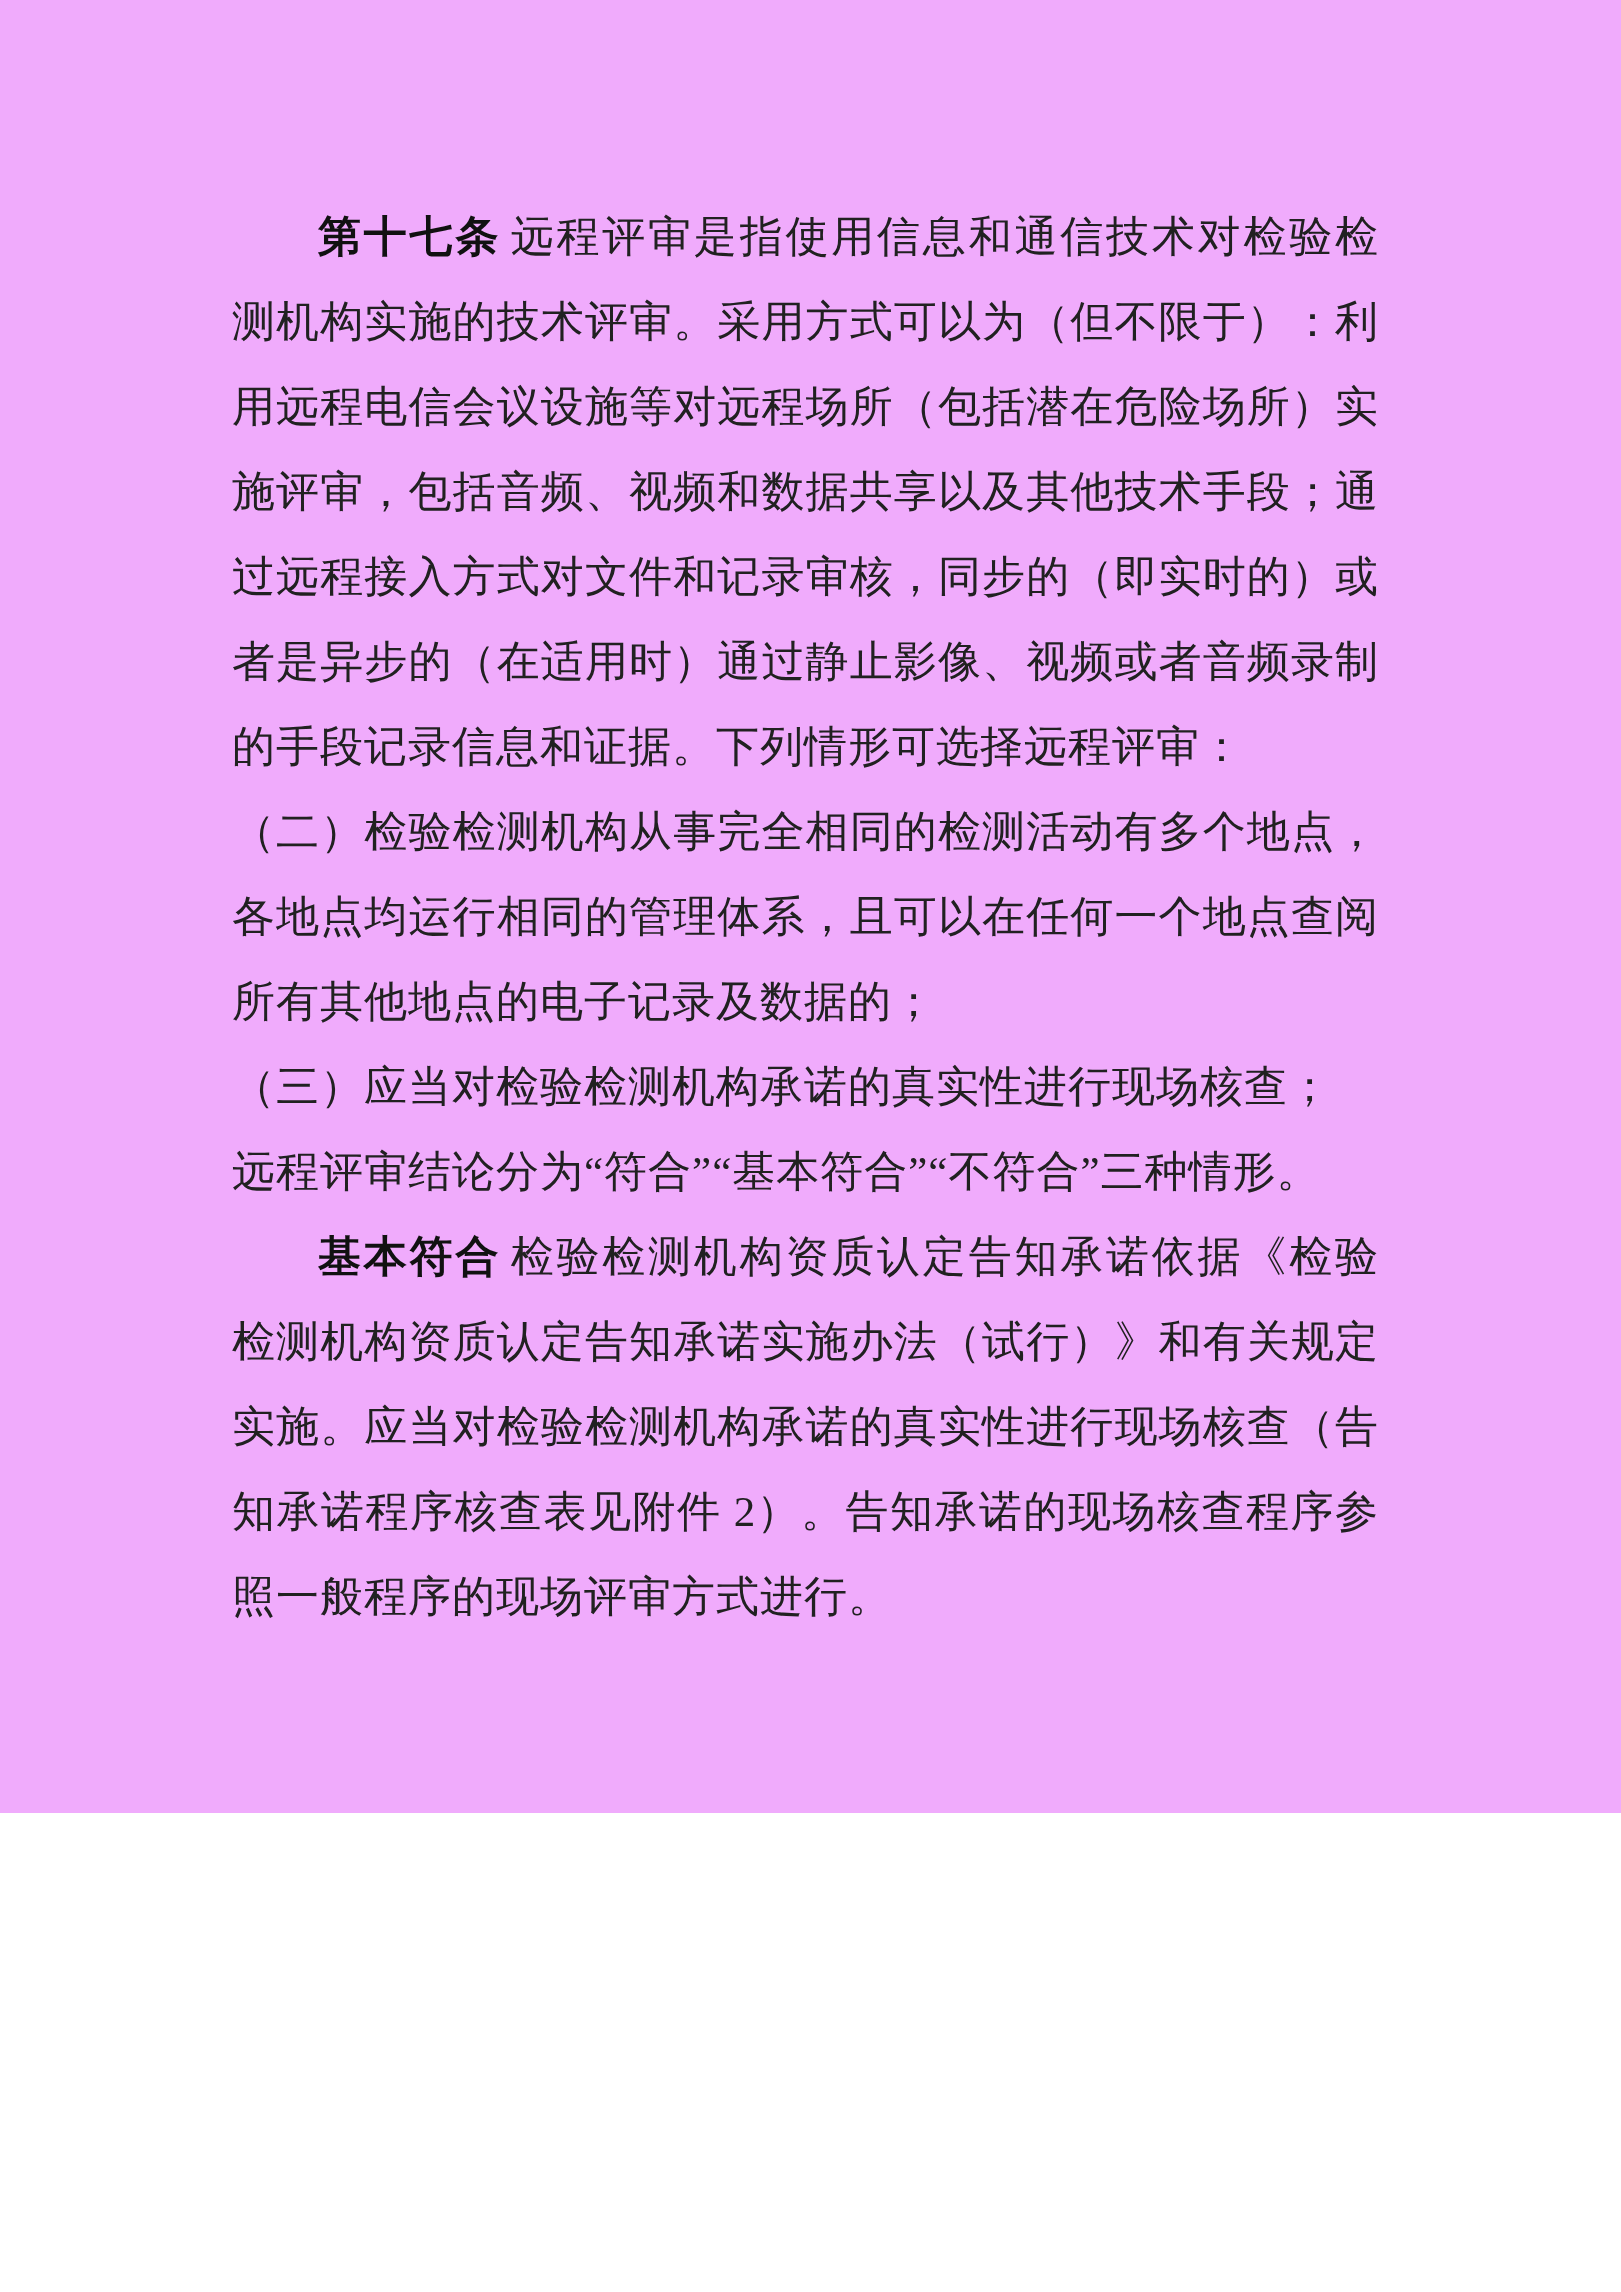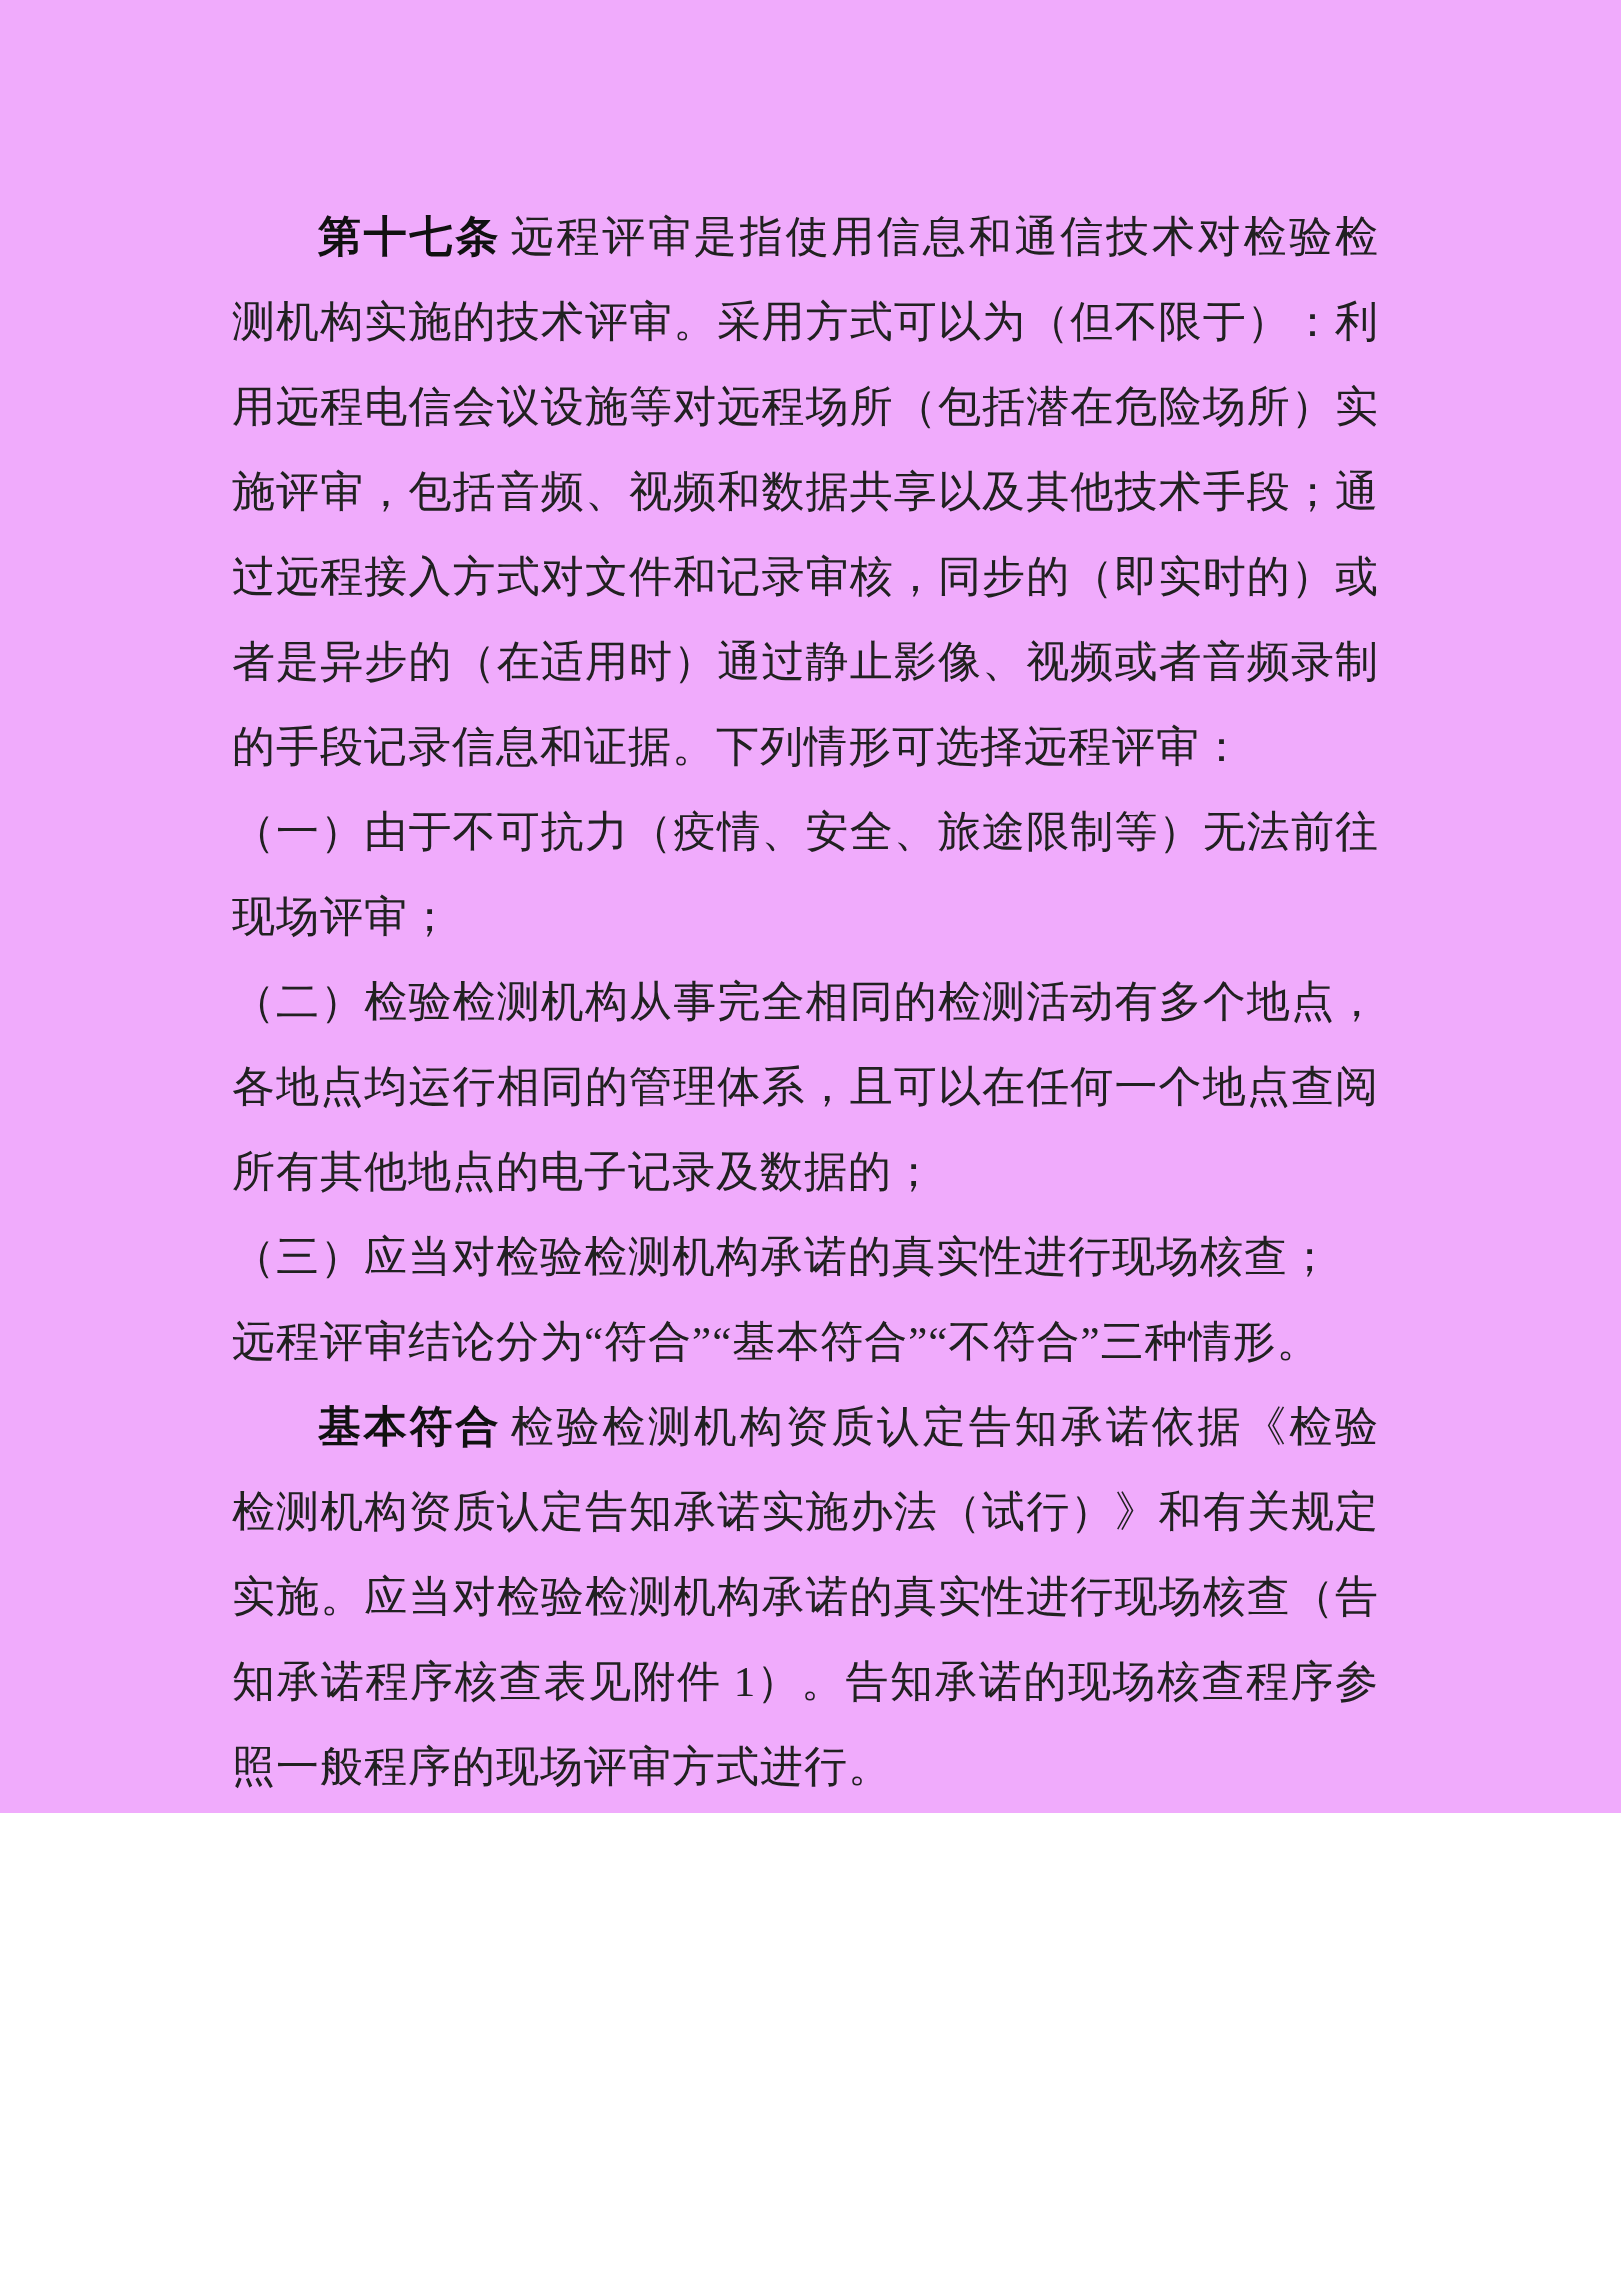--- a/index.html
+++ b/index.html
@@ -41,20 +41,19 @@
     margin-right: 0.22em;
     letter-spacing: 1px;
   }
 </style>
 </head>
 <body>
 
 <div class="page">
   <div class="doc-body">
       <p class="indented"><span class="article-no">第十七条</span><span>远程评审是指使用信息和通信技术对检验检测机构实施的技术评审。采用方式可以为（但不限于）：利用远程电信会议设施等对远程场所（包括潜在危险场所）实施评审，包括音频、视频和数据共享以及其他技术手段；通过远程接入方式对文件和记录审核，同步的（即实时的）或者是异步的（在适用时）通过静止影像、视频或者音频录制的手段记录信息和证据。下列情形可选择远程评审：</span></p>
-      <p><span>（一）由于不可抗力（疫情、安全、旅途限制等）无法前往现场评审；</span></p>
       <p><span>（二）检验检测机构从事完全相同的检测活动有多个地点，各地点均运行相同的管理体系，且可以在任何一个地点查阅所有其他地点的电子记录及数据的；</span></p>
       <p><span>（三）应当对检验检测机构承诺的真实性进行现场核查；</span></p>
       <p><span>远程评审结论分为“符合”“基本符合”“不符合”三种情形。</span></p>
-      <p class="indented"><span class="article-no">基本符合</span><span>检验检测机构资质认定告知承诺依据《检验检测机构资质认定告知承诺实施办法（试行）》和有关规定实施。应当对检验检测机构承诺的真实性进行现场核查（告知承诺程序核查表见附件 1）。告知承诺的现场核查程序参照一般程序的现场评审方式进行。</span></p>
+      <p class="indented"><span class="article-no">基本符合</span><span>检验检测机构资质认定告知承诺依据《检验检测机构资质认定告知承诺实施办法（试行）》和有关规定实施。应当对检验检测机构承诺的真实性进行现场核查（告知承诺程序核查表见附件 2）。告知承诺的现场核查程序参照一般程序的现场评审方式进行。</span></p>
     </div>
 </div>
 
 
 </body></html>

